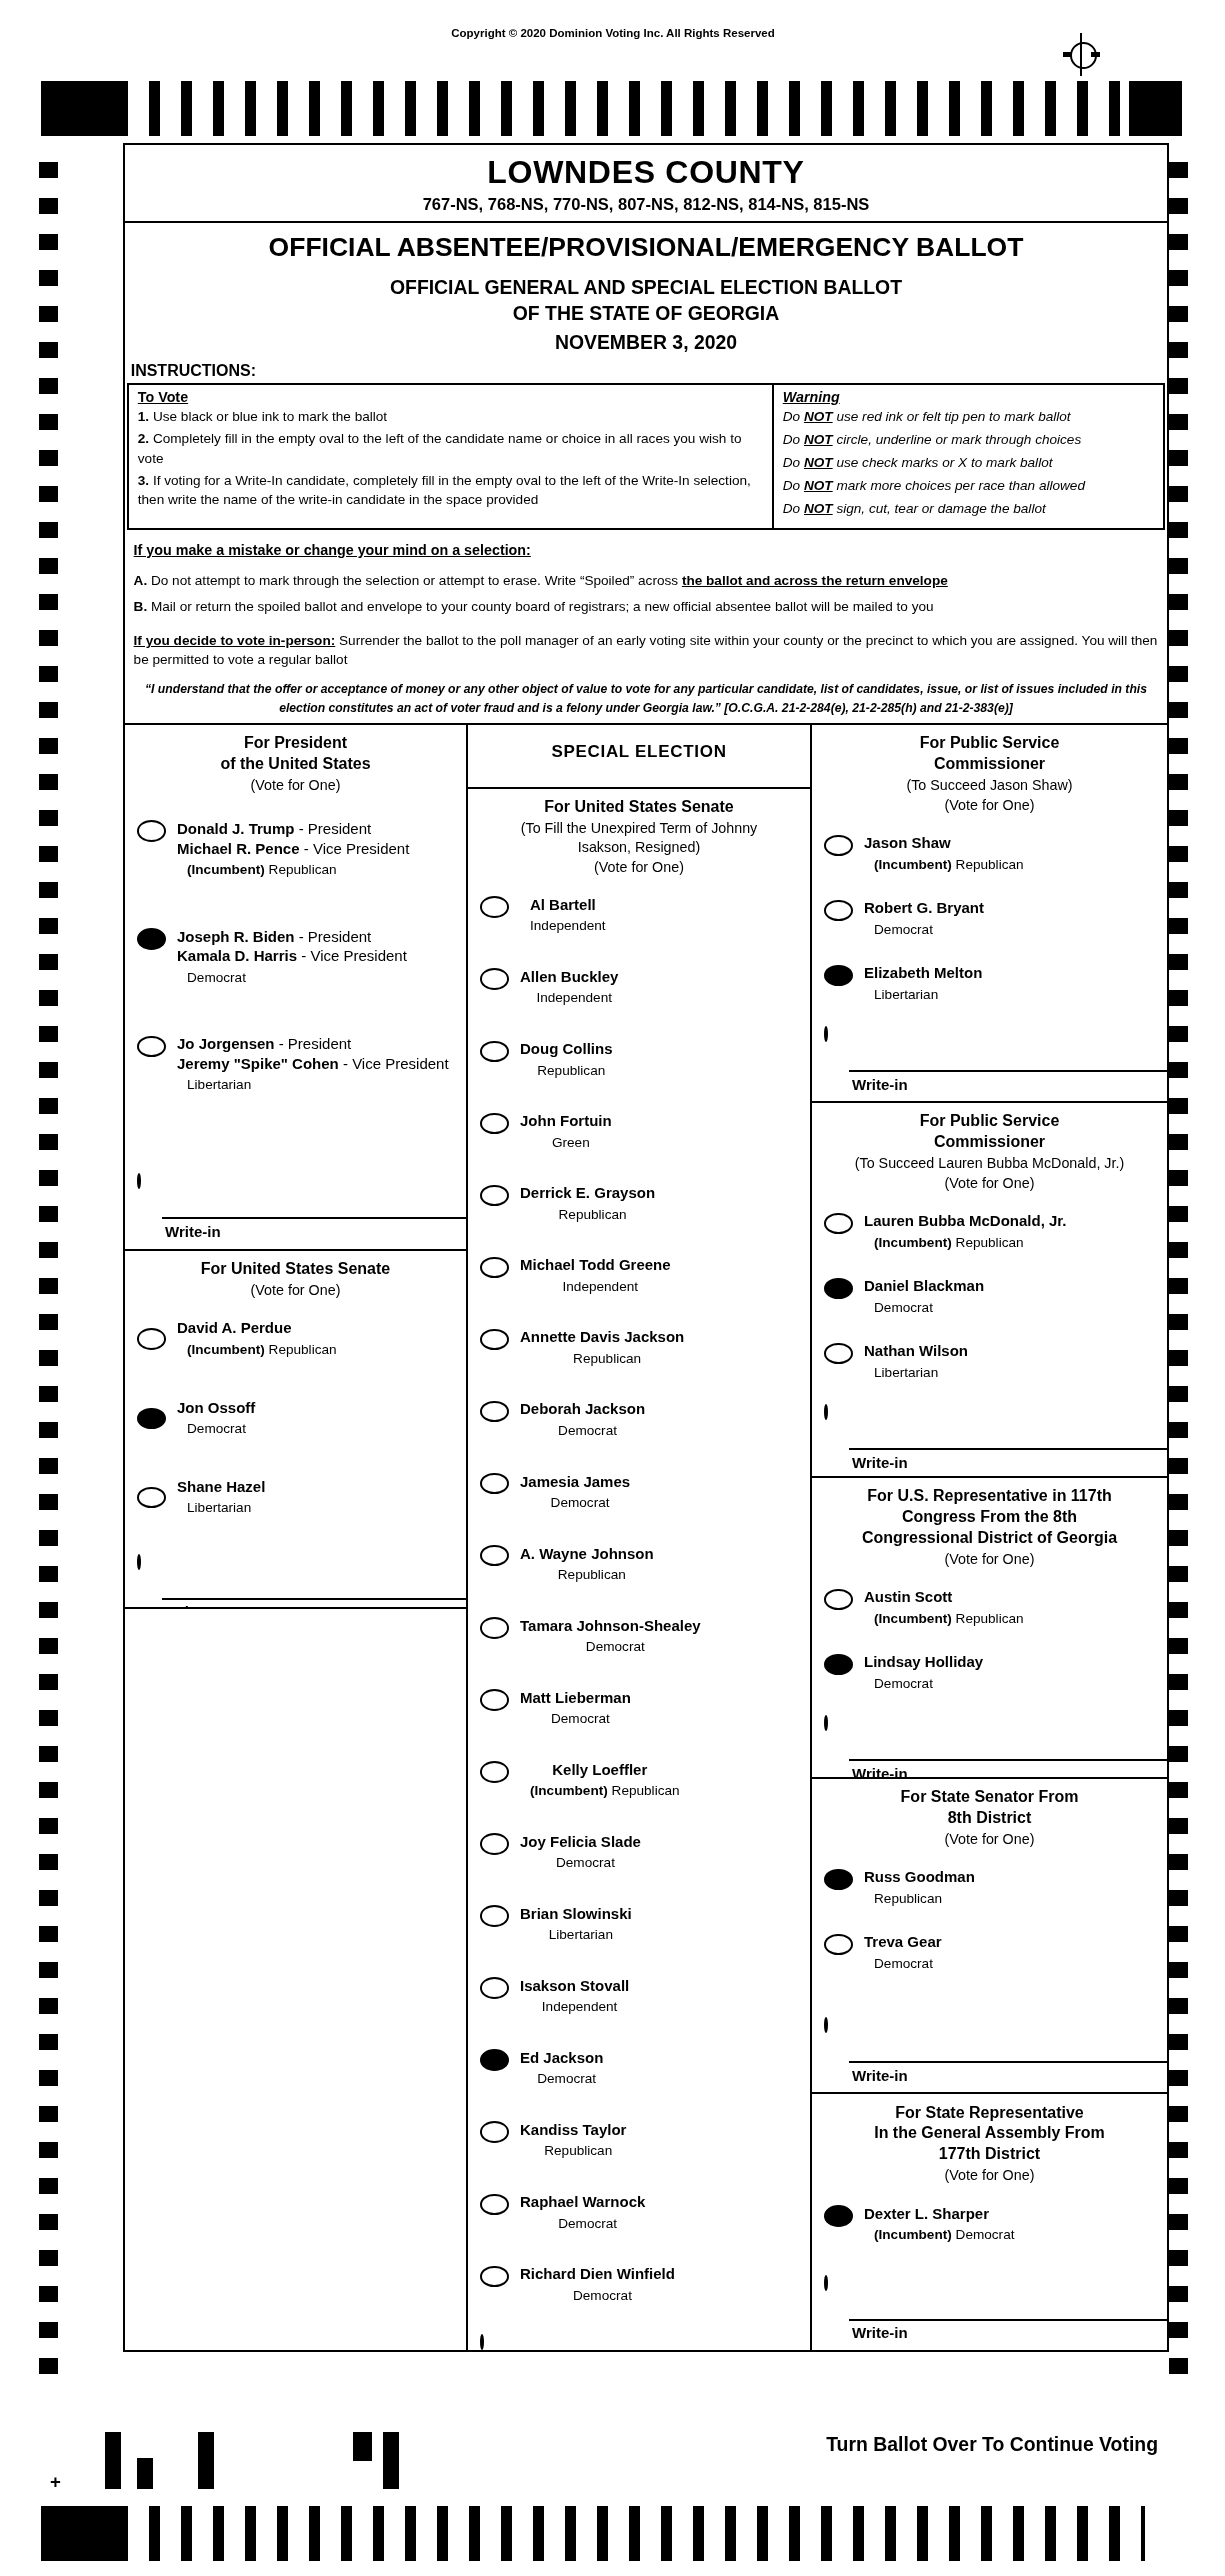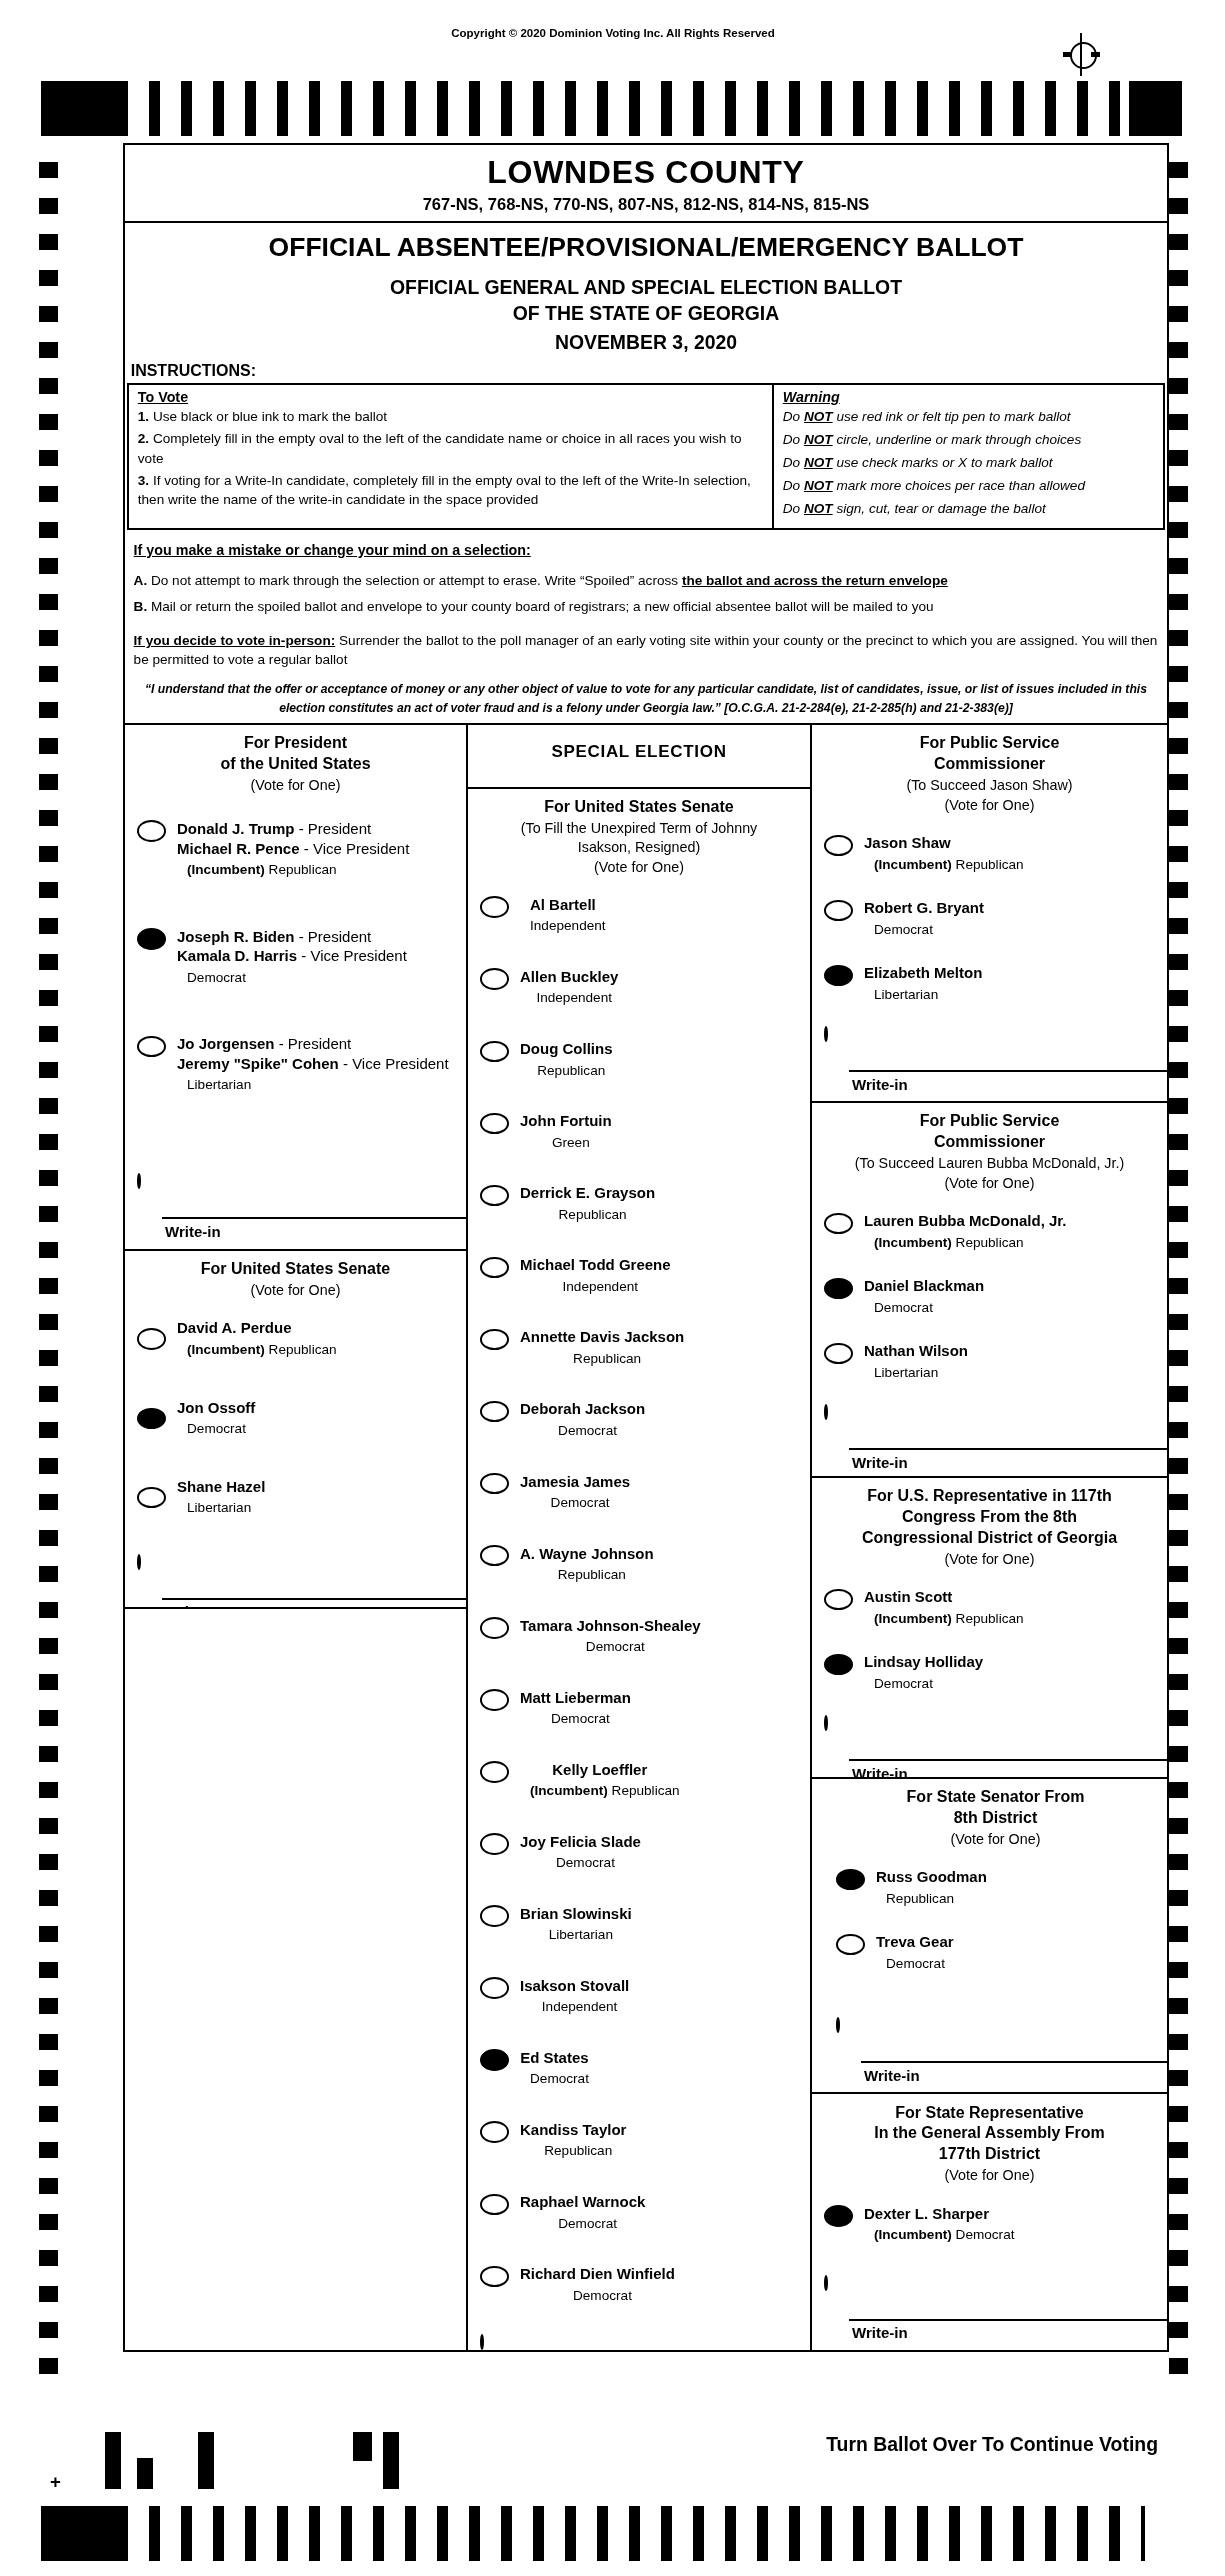--- a/index.html
+++ b/index.html
@@ -64,21 +64,21 @@
   .col-filler{flex:1;}
   .special-head{height:65px;border-bottom:2.2px solid #000;text-align:center;
                 font-size:17px;font-weight:bold;padding-top:17px;box-sizing:border-box;letter-spacing:0.7px;}
   .race{box-sizing:border-box;border-bottom:2.2px solid #000;display:flex;flex-direction:column;overflow:hidden;}
   .col-1 .r0{height:526px;}
   .col-1 .r1{height:358px;}
   .col-2 .r0{height:1597px;border-bottom:none;}
   .col-3 .r0{height:387px;}
   .col-3 .r1{height:384px;}
   .col-3 .r2{height:308px;}
-  .col-3 .r3{height:323px;padding-left:12px;}
+  .col-3 .r3{height:323px;}
   .col-3 .r4{height:262px;border-bottom:none;}
   .race-head{padding:8.6px 4.3px 0;margin-bottom:18.6px;}
   .col-1 .r0 .race-head{margin-bottom:24.4px;}
   .race-title{font-size:16px;font-weight:bold;text-align:center;white-space:pre-line;line-height:1.3;}
   .race-sub{font-size:14.3px;text-align:center;white-space:pre-line;line-height:1.3;margin-top:1.4px;}
   .cand-row{display:flex;gap:11.5px;padding-left:11.5px;margin-bottom:32px;}
   .col-1 .r0 .cand-row{margin-bottom:48px;}
   .col-1 .r1 .cand-row{margin-bottom:39px;align-items:center;}
   .col-2 .cand-row{margin-bottom:32px;text-align:center;}
   .col-3 .cand-row{margin-bottom:25px;}
@@ -360,21 +360,21 @@
             <div class="cand-row">
               <span class="oval"></span>
               <div class="cand-text">
                 <div class="cand-line"><b>Isakson Stovall</b></div>
                 <div class="cand-party"><span>Independent</span></div>
               </div>
             </div>
             <div class="cand-row">
               <span class="oval filled"></span>
               <div class="cand-text">
-                <div class="cand-line"><b>Ed States</b></div>
+                <div class="cand-line"><b>Ed Jackson</b></div>
                 <div class="cand-party"><span>Democrat</span></div>
               </div>
             </div>
             <div class="cand-row">
               <span class="oval"></span>
               <div class="cand-text">
                 <div class="cand-line"><b>Kandiss Taylor</b></div>
                 <div class="cand-party"><span>Republican</span></div>
               </div>
             </div>

